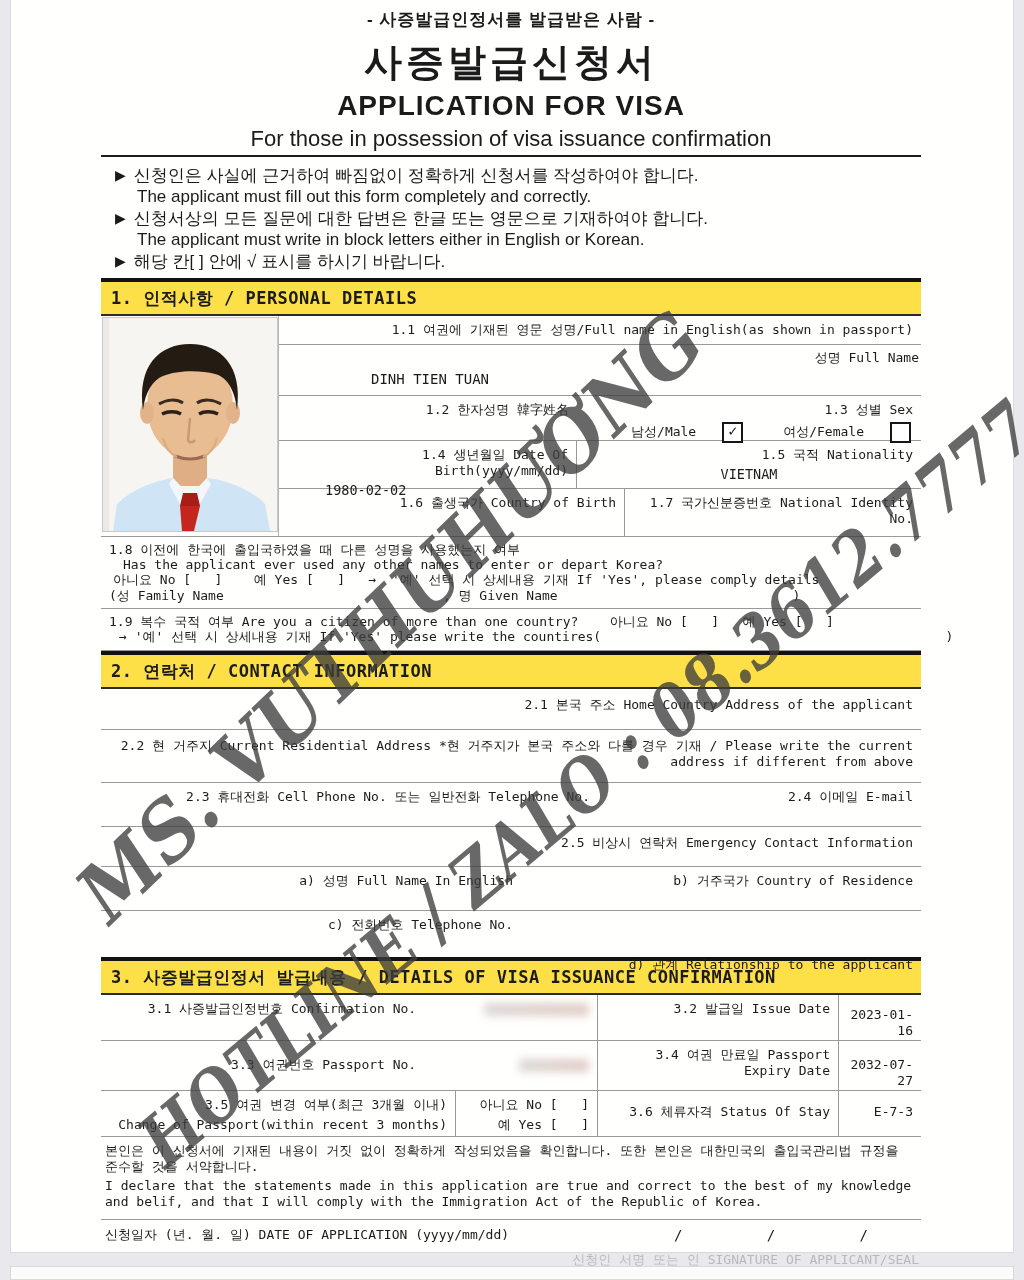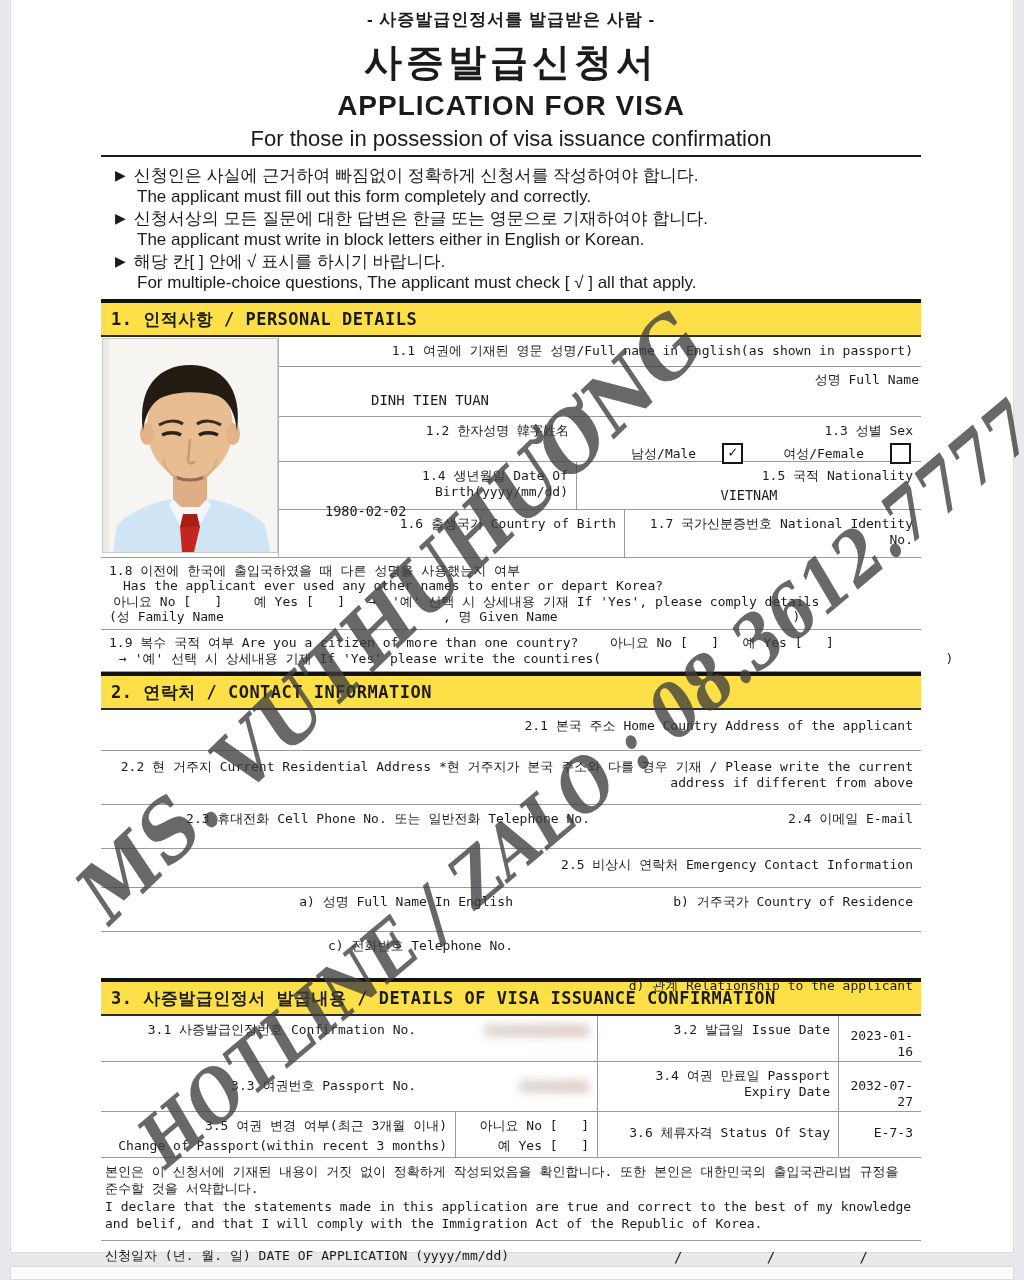--- a/index.html
+++ b/index.html
@@ -113,21 +113,20 @@
       <div class="en">The applicant must fill out this form completely and correctly.</div>
       <div class="ko">
         <span class="blt">▶</span>
         <span>신청서상의 모든 질문에 대한 답변은 한글 또는 영문으로 기재하여야 합니다.</span>
       </div>
       <div class="en">The applicant must write in block letters either in English or Korean.</div>
       <div class="ko">
         <span class="blt">▶</span>
         <span>해당 칸[ ] 안에 √ 표시를 하시기 바랍니다.</span>
       </div>
-      <div class="en">For multiple-choice questions, The applicant must check [ √ ] all that apply.</div>
     </div>
 
     <div class="band">1. 인적사항 / PERSONAL DETAILS</div>
 
     <div class="s1-table">
       <div class="photo-cell">
         <svg width="174" height="213" viewBox="0 0 174 213">
           <rect x="0" y="0" width="174" height="213" fill="#f6f5f2"></rect>
           <rect x="0" y="0" width="6" height="213" fill="#eceae6"></rect>
 

